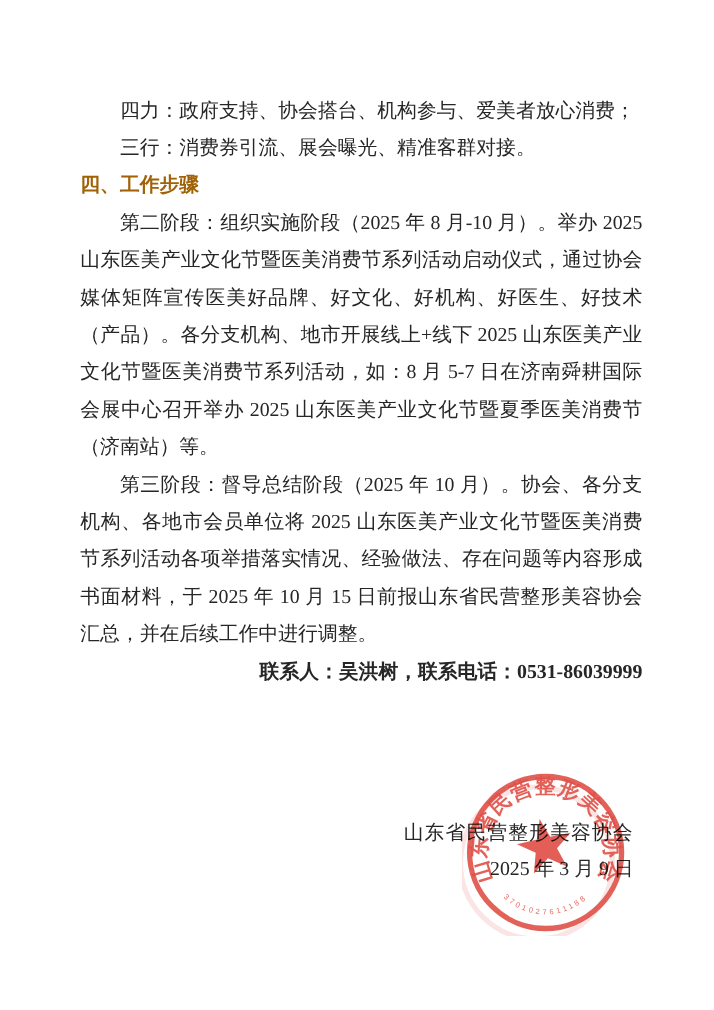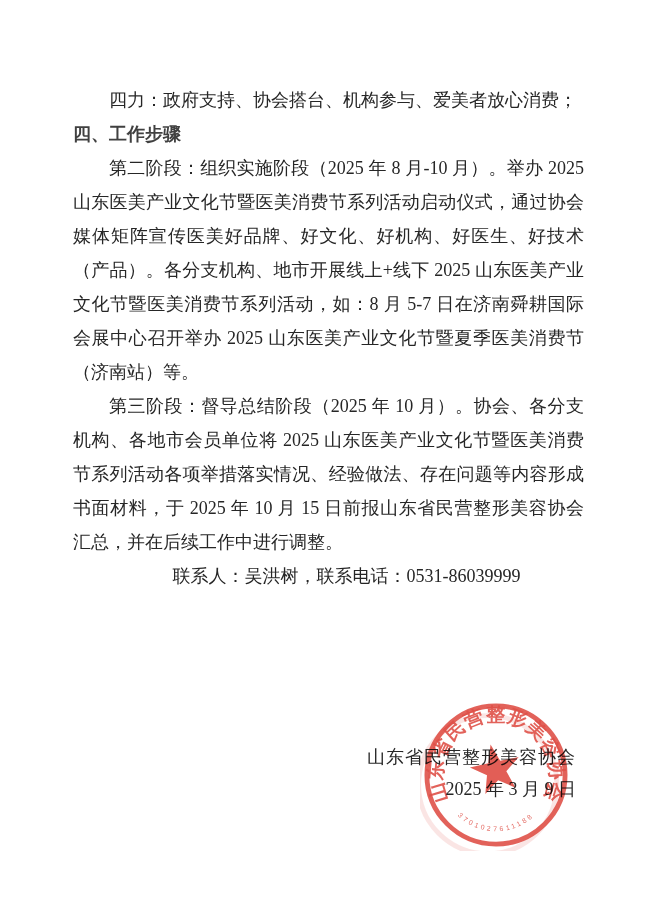--- a/index.html
+++ b/index.html
@@ -8,41 +8,42 @@
     font-family:"Liberation Serif","DejaVu Serif",serif;
     overflow:hidden;
   }
   .page{position:relative;width:649px;height:652px;background:#ffffff;}
   .content{
     position:absolute;top:83px;left:73px;width:511px;
     font-size:18px;line-height:34px;color:#262626;
     text-align:justify;
   }
   .content p{margin:0;text-indent:36px;word-break:break-all;}
-  p.heading{text-indent:0;font-weight:bold;color:#404040;}
-  p.contact{text-align:center;}
+  p.heading{text-indent:0;font-weight:bold;color:#a16207;}
+  p.contact{text-align:right;font-weight:bold;}
   .signature{
     position:absolute;top:741px;left:73px;width:511px;
     text-align:right;padding-right:8px;box-sizing:border-box;
     font-size:18px;line-height:32px;color:#262626;
   }
   .signature .org{letter-spacing:1px;}
   .seal{
     position:absolute;left:420px;top:699px;width:152px;height:152px;
     mix-blend-mode:multiply;opacity:0.94;pointer-events:none;
   }
   .seal svg{width:100%;height:100%;display:block;}
 </style>
 </head>
 <body>
 
 <div class="page">
 
   <div class="content">
     <p>四力：政府支持、协会搭台、机构参与、爱美者放心消费；</p>
+    <p>三行：消费券引流、展会曝光、精准客群对接。</p>
     <p class="heading">四、工作步骤</p>
     <p>第二阶段：组织实施阶段（2025 年 8 月-10 月）。举办 2025 山东医美产业文化节暨医美消费节系列活动启动仪式，通过协会媒体矩阵宣传医美好品牌、好文化、好机构、好医生、好技术（产品）。各分支机构、地市开展线上+线下 2025 山东医美产业文化节暨医美消费节系列活动，如：8 月 5-7 日在济南舜耕国际会展中心召开举办 2025 山东医美产业文化节暨夏季医美消费节（济南站）等。</p>
     <p>第三阶段：督导总结阶段（2025 年 10 月）。协会、各分支机构、各地市会员单位将 2025 山东医美产业文化节暨医美消费节系列活动各项举措落实情况、经验做法、存在问题等内容形成书面材料，于 2025 年 10 月 15 日前报山东省民营整形美容协会汇总，并在后续工作中进行调整。</p>
     <p class="contact">联系人：吴洪树，联系电话：0531-86039999</p>
   </div>
 
   <div class="signature">
     <div class="org">山东省民营整形美容协会</div>
     <div class="date">2025 年 3 月 9 日</div>
   </div>

